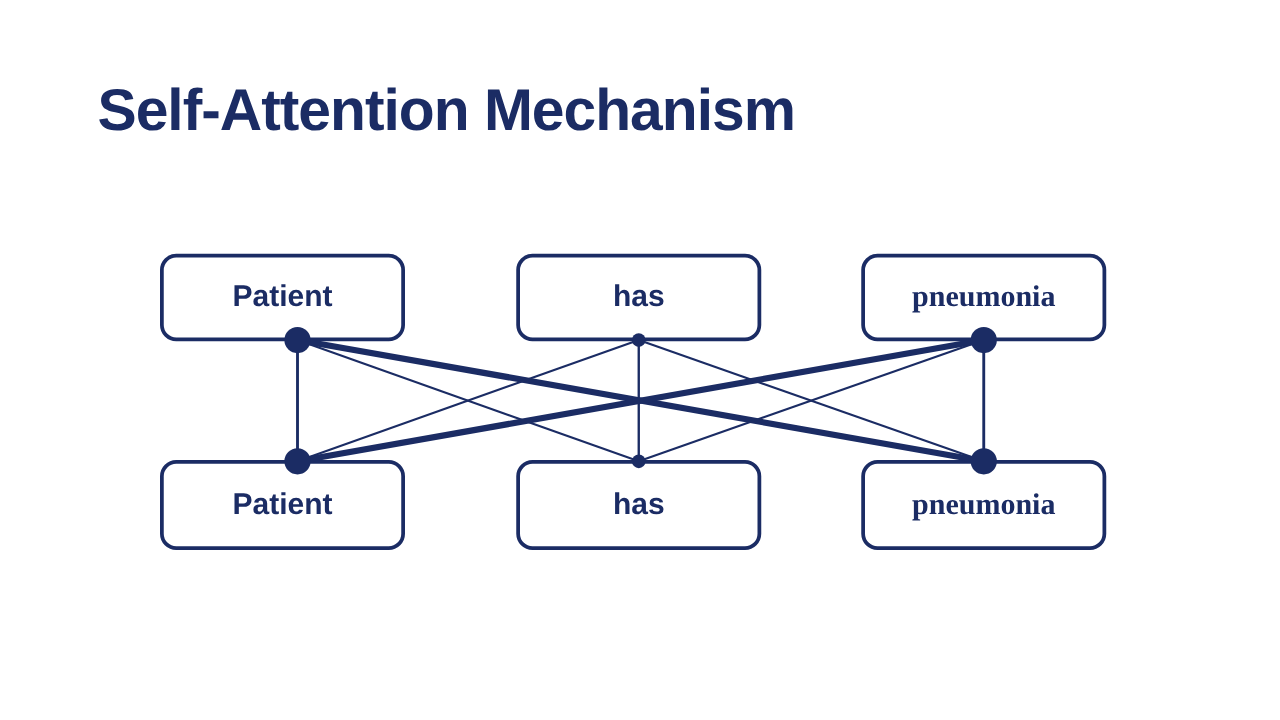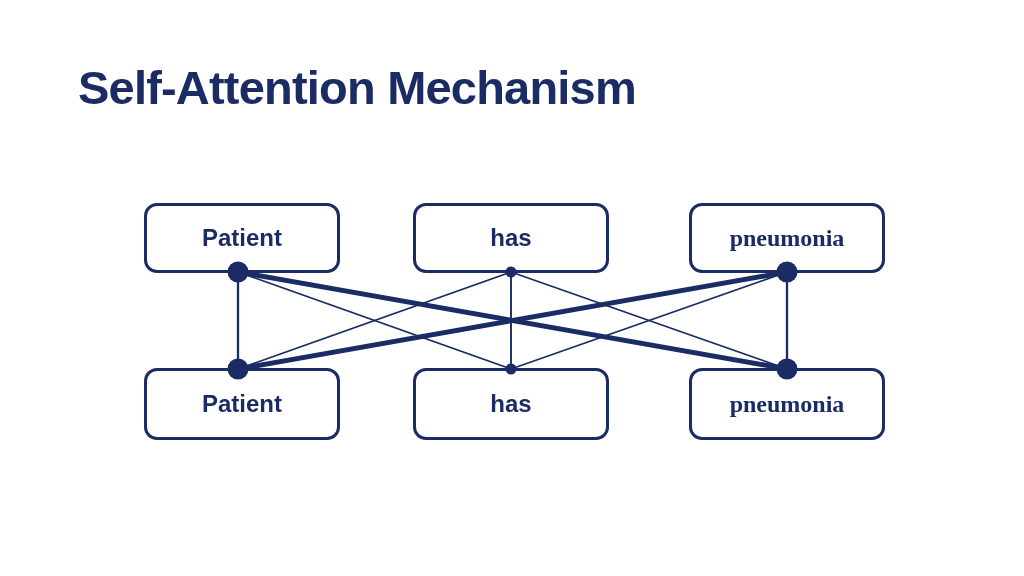--- a/index.html
+++ b/index.html
@@ -35,21 +35,21 @@
     display: flex;
     align-items: center;
     justify-content: center;
     font-size: 24px;
     font-weight: bold;
     color: var(--ink);
     z-index: 1;
   }
   .row-top    { top: 203px; height: 70px; }
   .row-bottom { top: 368px; height: 72px; }
-  .c0 { left: 144px; }
+  .c0 { left: 128px; }
   .c1 { left: 413px; }
   .c2 { left: 689px; font-family: Liberation Serif, serif; }
   .attention-svg {
     position: absolute;
     left: 0; top: 0;
     width: 1024px;
     height: 576px;
     z-index: 2;
     pointer-events: none;
   }

